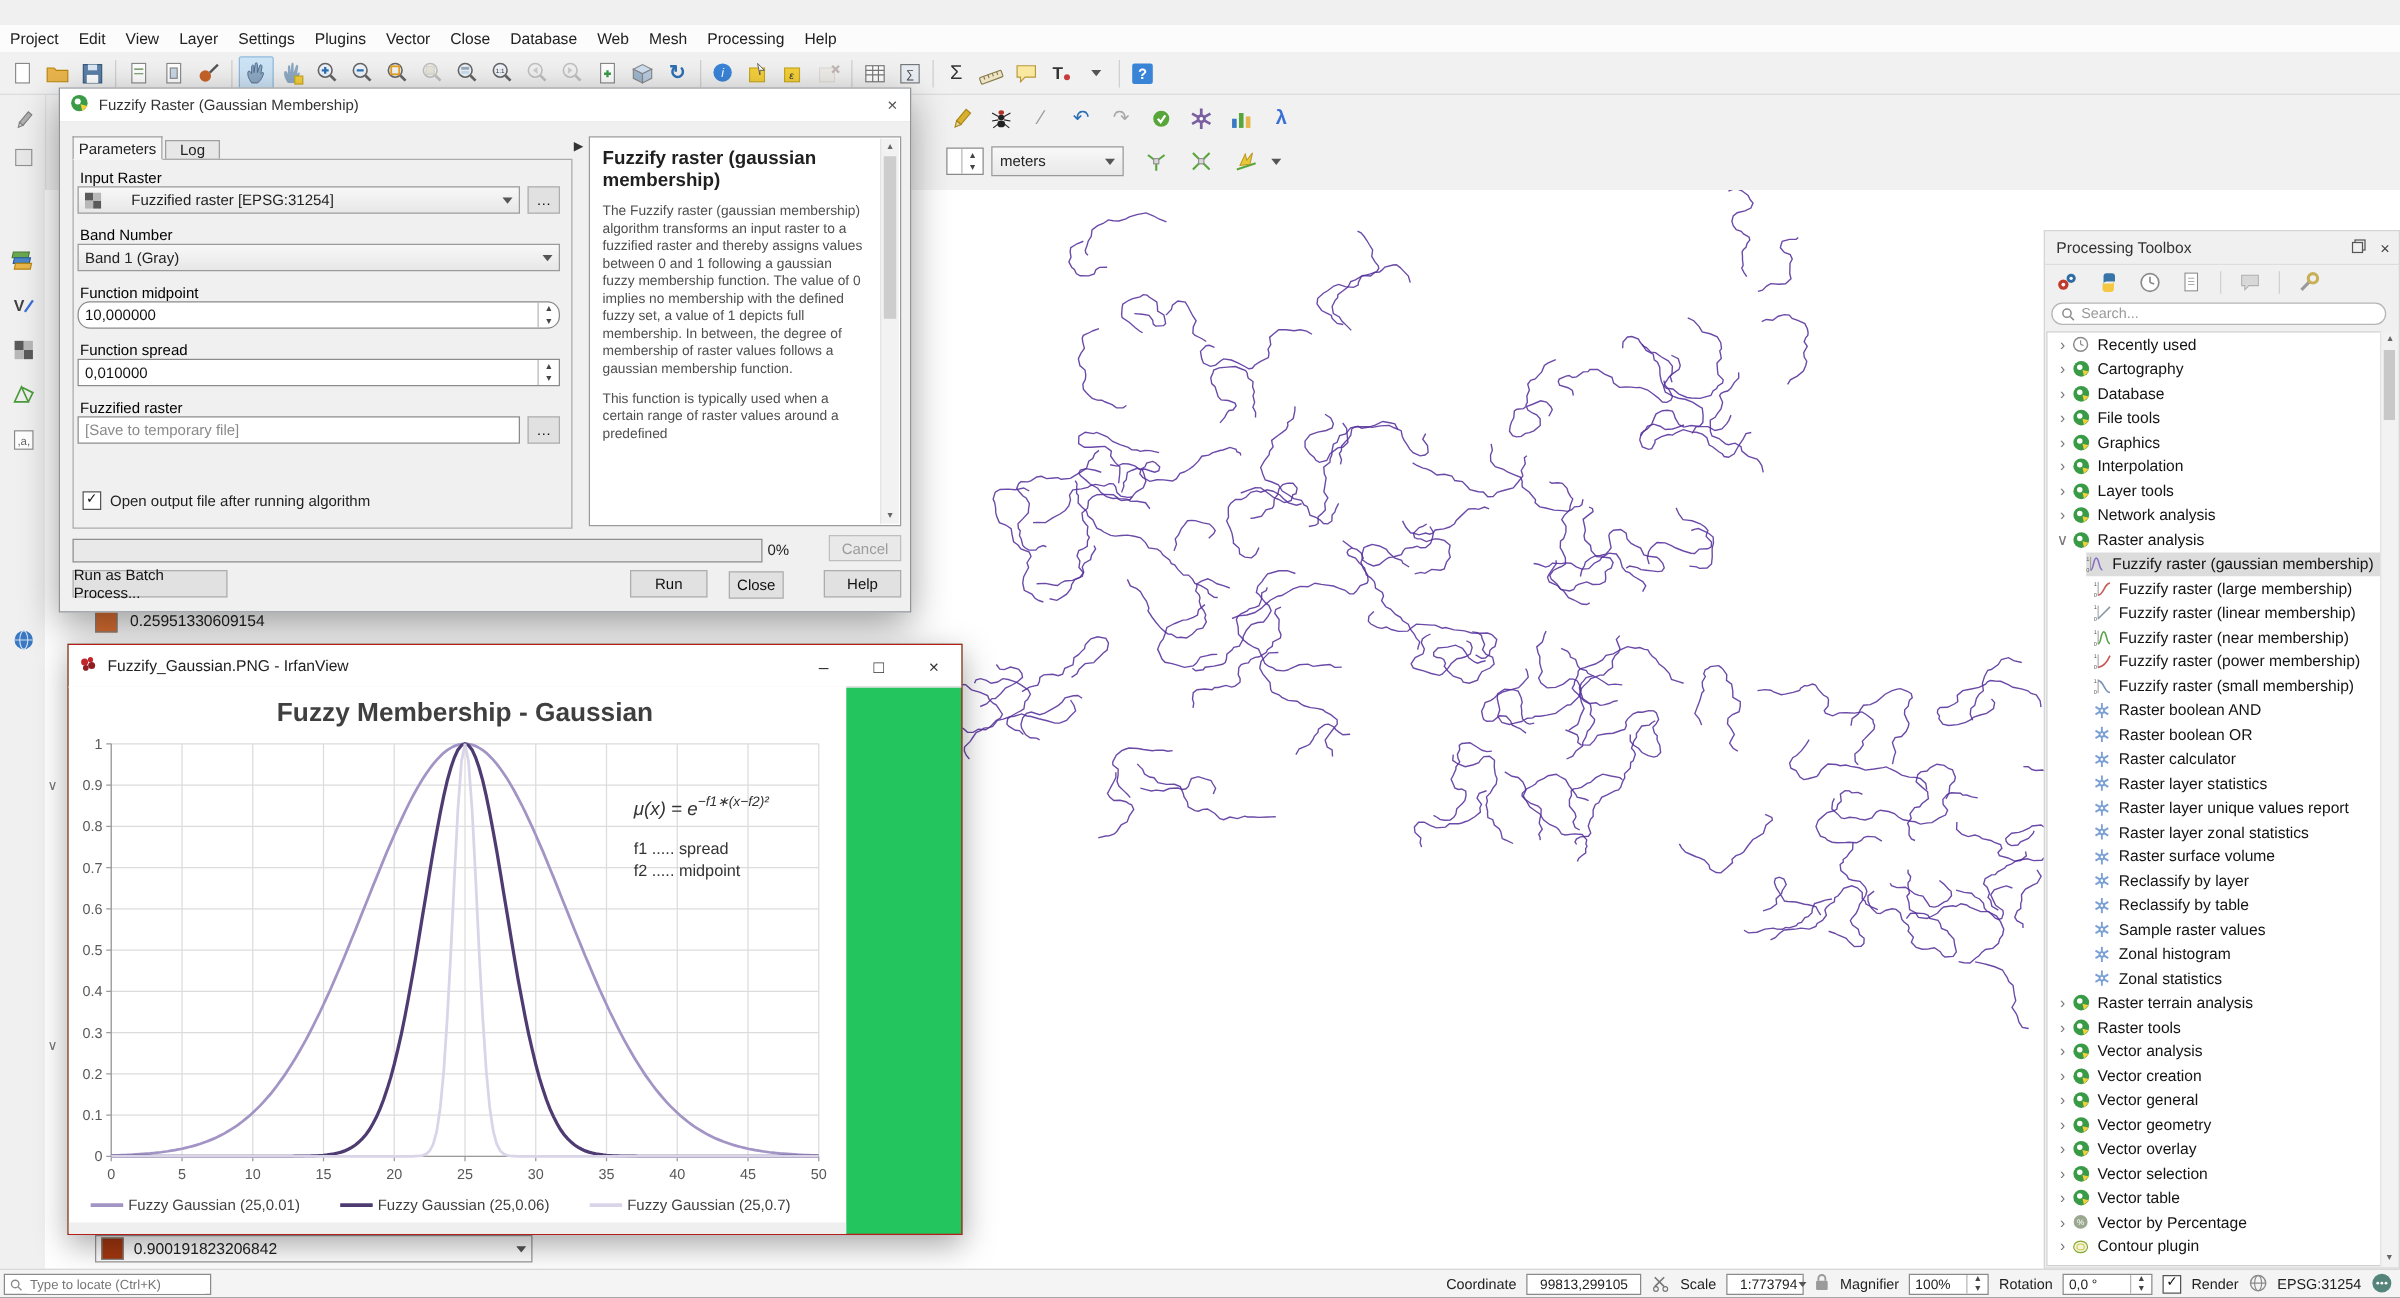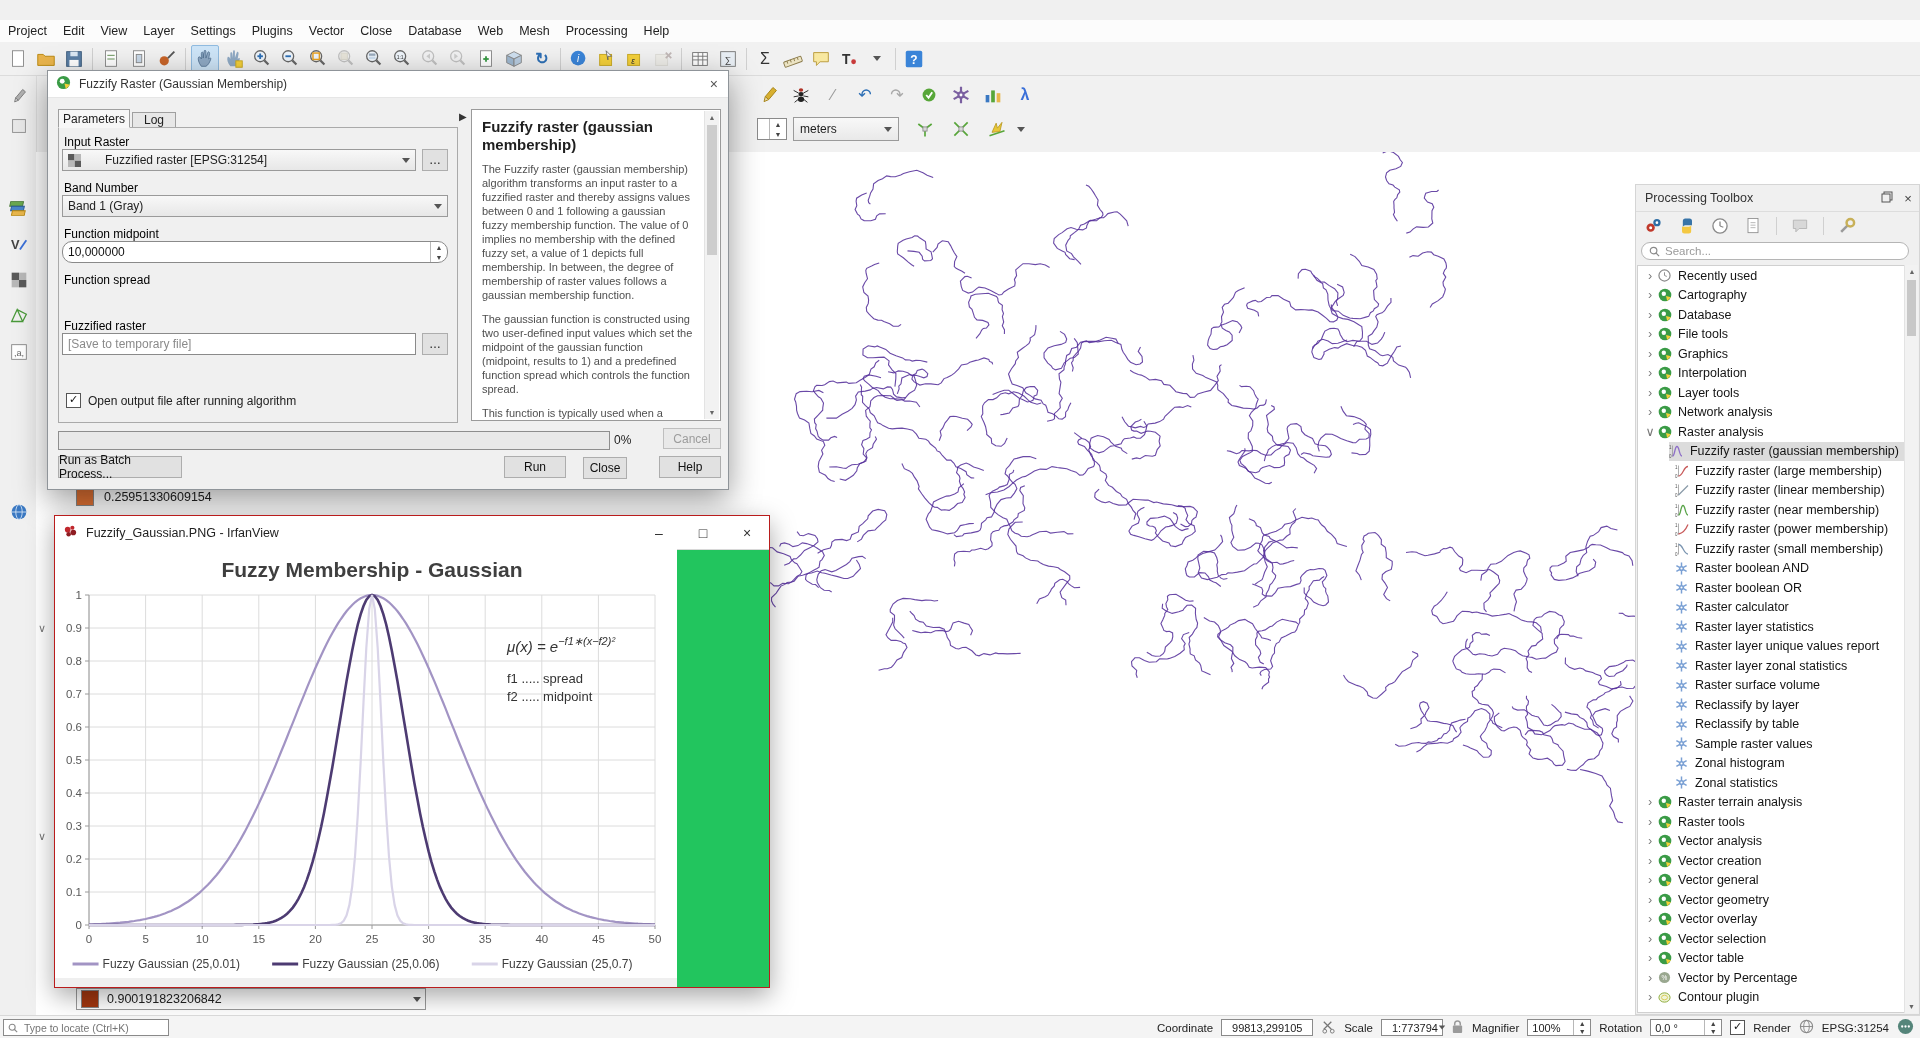--- a/index.html
+++ b/index.html
@@ -1384,39 +1384,45 @@
     <span class="dlabel" style="left:16px;top:156px;">Function midpoint</span>
     <div class="inp" style="left:14px;top:170px;width:386px;height:22px;border-radius:10px;">
       <input value="10,000000" style="">
       <span class="spin">
           <div>▲</div>
           <div>▼</div>
         </span>
     </div>
 
     <span class="dlabel" style="left:16px;top:202px;">Function spread</span>
+    <div class="inp" style="left:14px;top:216px;width:386px;height:22px;">
+      <input value="0,010000" style="">
+      <span class="spin">
+          <div>▲</div>
+          <div>▼</div>
+        </span>
+    </div>
 
     <span class="dlabel" style="left:16px;top:248px;">Fuzzified raster</span>
     <div class="inp" style="left:14px;top:262px;width:354px;height:22px;">
       <input placeholder="[Save to temporary file]" style="">
     </div>
     <div class="btn" style="left:374px;top:262px;width:26px;height:22px;">…</div>
 
     <div class="abs flex" style="left:18px;top:294px;gap:7px;">
       <span class="cb">✓</span>
       <span style="font-size:12px;">Open output file after running algorithm</span>
     </div>
 
     <span class="abs" style="left:411px;top:40px;color:#333;font-size:10px;">▶</span>
 
     <div id="helmap">
       <div id="helpbody">
         <h3>Fuzzify raster (gaussian membership)</h3>
         <p>The Fuzzify raster (gaussian membership) algorithm transforms an input raster to a fuzzified raster and thereby assigns values between 0 and 1 following a gaussian fuzzy membership function. The value of 0 implies no membership with the defined fuzzy set, a value of 1 depicts full membership. In between, the degree of membership of raster values follows a gaussian membership function.</p>
-        <p>The gaussian function is constructed using two user-defined input values which set the midpoint of the gaussian function (midpoint, results to 1) and a predefined function spread which controls the function spread.</p>
         <p>This function is typically used when a certain range of raster values around a predefined</p>
       </div>
       <div class="vsbar">
         <div class="ar">▲</div>
         <div class="thumb" style="top:14px;height:130px;"></div>
         <div class="ar" style="position:absolute;bottom:0;width:100%;">▼</div>
       </div>
     </div>
 
     <div class="abs" style="left:10px;top:360px;width:550px;height:17px;border:1px solid #8e8e8e;background:#e9e9e9;"></div>

